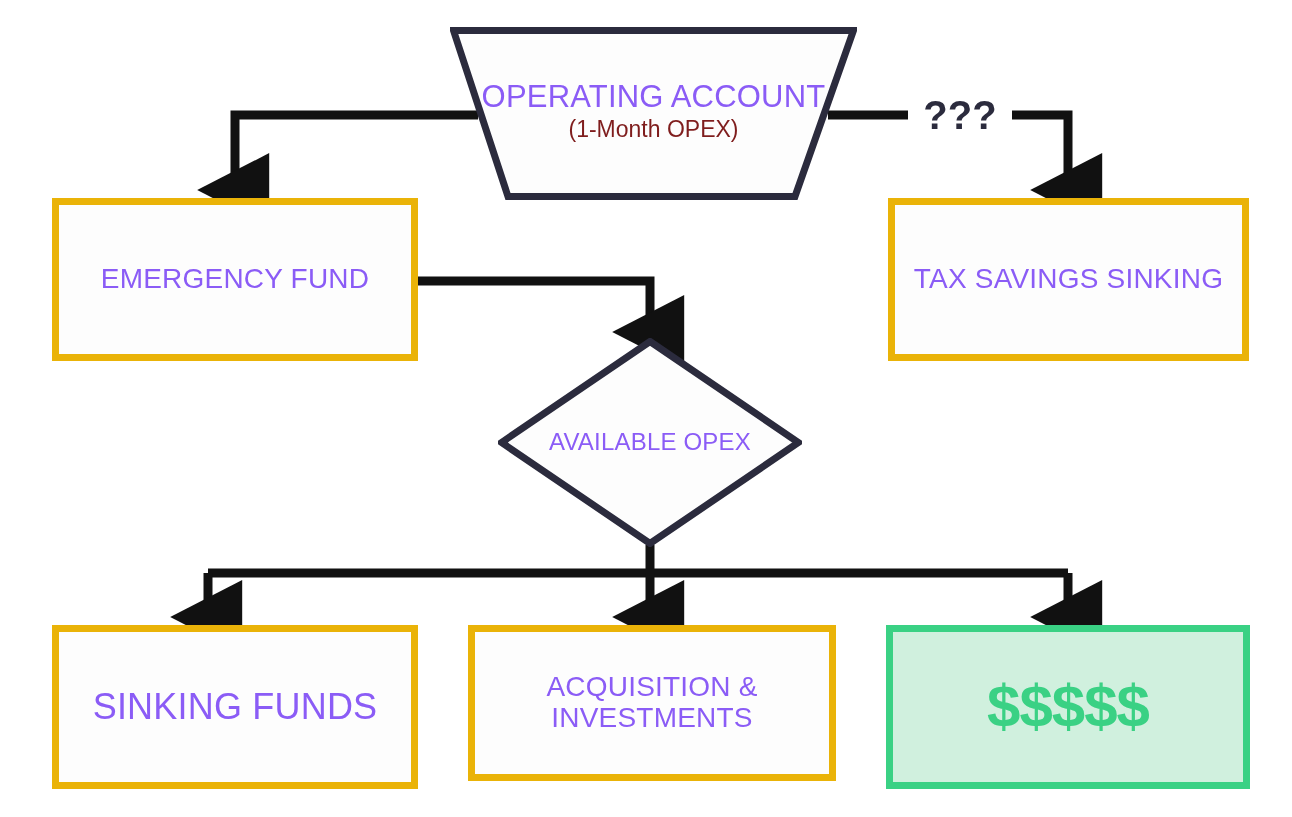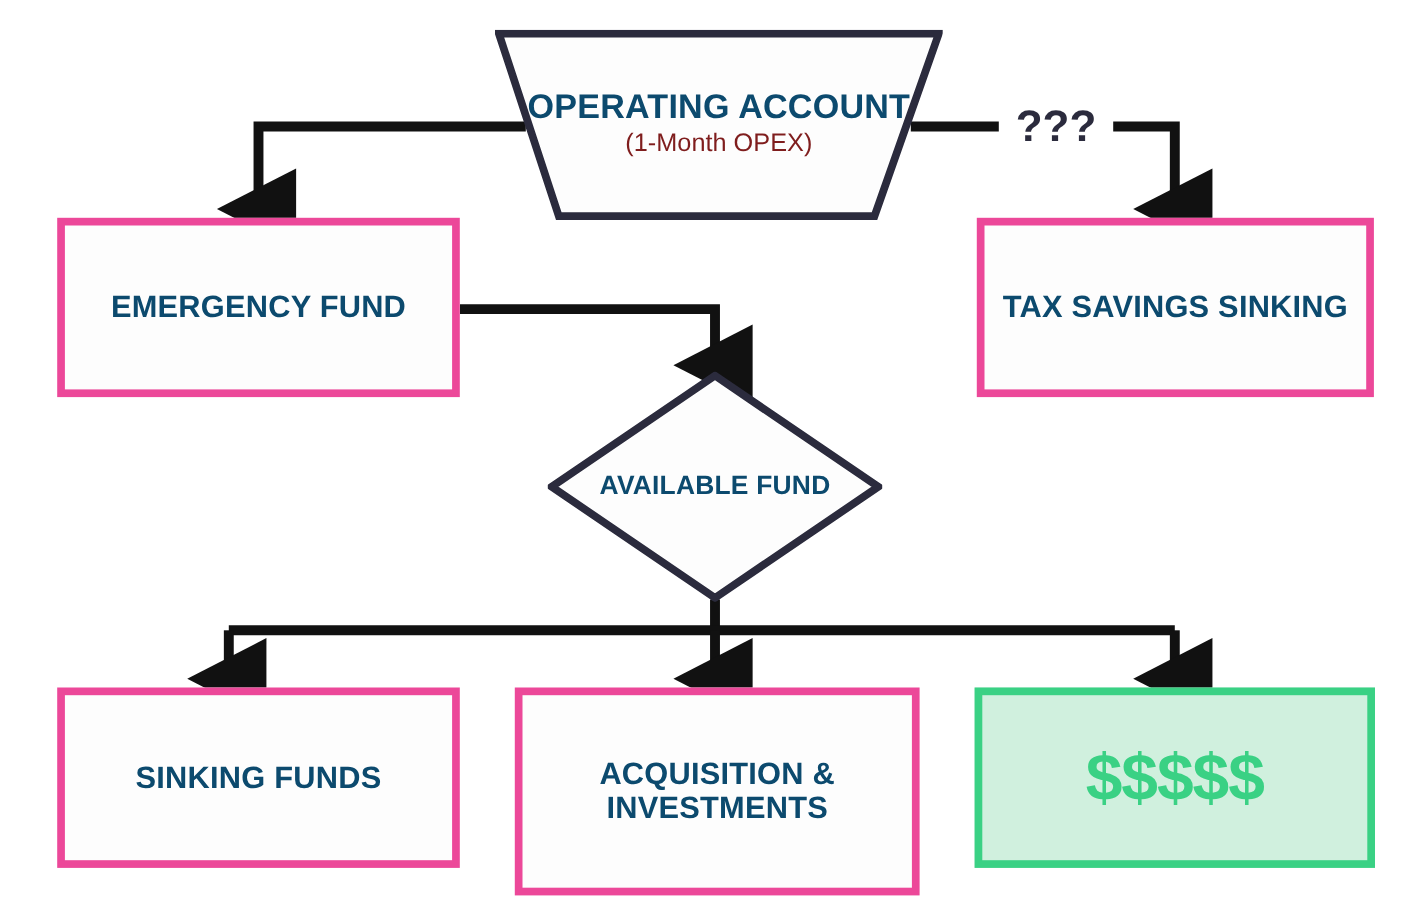--- a/index.html
+++ b/index.html
@@ -32,31 +32,31 @@
     position: absolute;
     box-sizing: border-box;
     display: flex;
     flex-direction: column;
     align-items: center;
     justify-content: center;
     text-align: center;
     z-index: 3;
   }
   .box {
-    border: 7px solid #ec4899;
+    border: 7px solid #eab308;
     background: #fdfdfd;
   }
   .box.green {
     border-color: #3ad184;
     background: #d0f0de;
   }
 
   .title {
-    font-weight: bold;
-    color: #0c4a6e;
+    font-weight: normal;
+    color: #8b5cf6;
     letter-spacing: 0.2px;
     line-height: 1.1;
   }
   .sub {
     color: #7f1d1d;
     font-weight: normal;
     line-height: 1.15;
     margin-top: 2px;
   }
 
@@ -97,27 +97,27 @@
     width: 100%;
     height: 100%;
     z-index: -1;
   }
   #available-cash .title { font-size: 24px; }
 
   
   #emergency-fund { left: 52px;  top: 198px; width: 366px; height: 163px; }
   #tax-savings    { left: 888px; top: 198px; width: 361px; height: 163px; }
   #sinking-funds  { left: 52px;  top: 625px; width: 366px; height: 164px; }
-  #acquisition    { left: 468px; top: 625px; width: 368px; height: 189px; }
+  #acquisition    { left: 468px; top: 625px; width: 368px; height: 156px; }
   #dollars        { left: 886px; top: 625px; width: 364px; height: 164px; }
 
   #emergency-fund .title { font-size: 28px; }
   #emergency-fund .sub   { font-size: 22px; }
   #tax-savings .title    { font-size: 28px; }
-  #sinking-funds .title  { font-size: 28px; }
+  #sinking-funds .title  { font-size: 36px; }
   #acquisition .title    { font-size: 28px; }
 
   #dollars .money {
     font-size: 60px;
     font-weight: bold;
     color: #3ad184;
     letter-spacing: -1px;
     line-height: 1;
   }
 
@@ -197,21 +197,21 @@
   </div>
 
   <div class="node box" id="tax-savings">
     <div class="title">TAX SAVINGS SINKING</div>
   </div>
 
   <div class="node" id="available-cash">
     <svg class="diamond-shape" viewBox="0 0 304 209" preserveAspectRatio="none" xmlns="http://www.w3.org/2000/svg">
       <polygon points="152,3.5 300.5,104.5 152,205.5 3.5,104.5" fill="#fdfdfd" stroke="#2b2b3d" stroke-width="7" stroke-linejoin="miter"></polygon>
     </svg>
-    <div class="title">AVAILABLE FUND</div>
+    <div class="title">AVAILABLE OPEX</div>
   </div>
 
   <div class="node box" id="sinking-funds">
     <div class="title">SINKING FUNDS</div>
   </div>
 
   <div class="node box" id="acquisition">
     <div class="title">ACQUISITION &amp; INVESTMENTS</div>
   </div>
 

